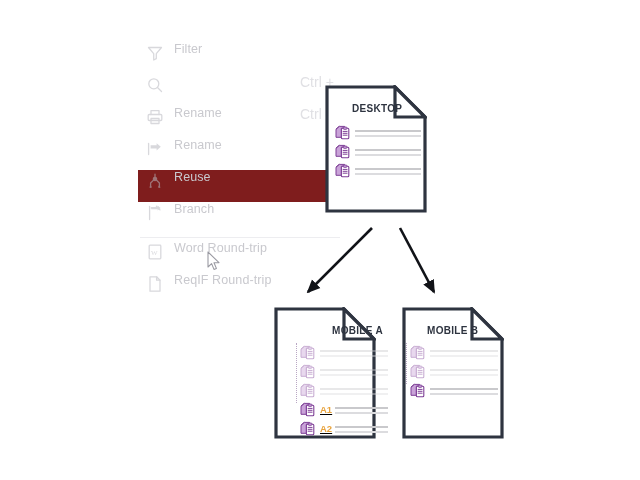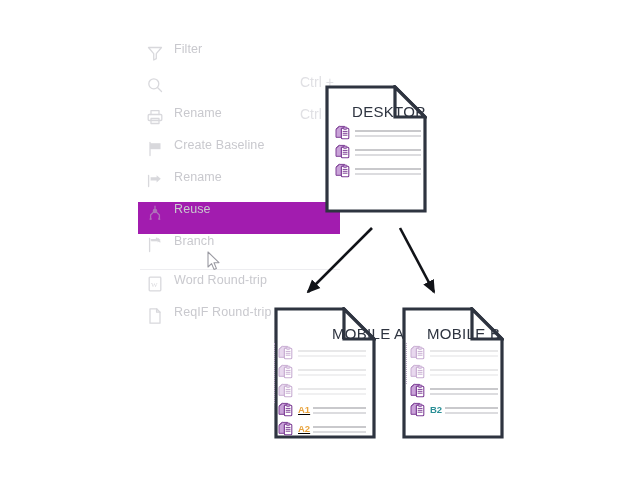--- a/index.html
+++ b/index.html
@@ -25,21 +25,21 @@
     background: #ffffff;
   }
   .menu-item {
     position: relative;
     height: 32px;
     display: flex;
     padding-left: 6px;
     box-sizing: border-box;
   }
   .menu-item.active {
-    background: #a21caf;
+    background: #7f1d1d;
   }
   .menu-icon {
     width: 22px;
     height: 22px;
     flex: 0 0 22px;
     display: flex;
     align-items: center;
     justify-content: center;
     margin-right: 8px;
     opacity: .55;
@@ -74,22 +74,22 @@
   }
 
   
   .doc {
     position: absolute;
   }
   .doc-svg { display: block; }
 
   .doc-title {
     position: absolute;
-    font-size: 15px;
-    font-weight: normal;
+    font-size: 10px;
+    font-weight: bold;
     color: #2e3440;
     letter-spacing: .3px;
     white-space: nowrap;
     padding-left: 15px;
   }
 
   .doc-rows {
     position: absolute;
   }
   .doc-row {
@@ -161,29 +161,20 @@
     <div class="menu-item">
       <span class="menu-icon">
         <svg width="18" height="18" viewBox="0 0 18 18" fill="none" stroke="#b9b9c0" stroke-width="1.3" stroke-linecap="round" stroke-linejoin="round">
           <path d="M5 6.5V2.6h8v3.9"></path>
           <rect x="2.2" y="6.5" width="13.6" height="6" rx="1"></rect>
           <rect x="5" y="10.5" width="8" height="5"></rect>
         </svg>
       </span>
       <span class="menu-label">Rename</span>
       <span class="menu-shortcut">Ctrl +</span>
-    </div>
-    <div class="menu-item">
-      <span class="menu-icon">
-        <svg width="18" height="18" viewBox="0 0 18 18" fill="none" stroke="#b9b9c0" stroke-width="1.3" stroke-linecap="round" stroke-linejoin="round">
-          <path d="M4 2.4v13.2"></path>
-          <path d="M4 3.2h10.5v6H4z" fill="#b9b9c0" stroke="none"></path>
-        </svg>
-      </span>
-      <span class="menu-label">Create Baseline</span>
     </div>
     <div class="menu-item">
       <span class="menu-icon">
         <svg width="18" height="18" viewBox="0 0 18 18" fill="none" stroke="#b9b9c0" stroke-width="1.3" stroke-linecap="round" stroke-linejoin="round">
           <path d="M2.6 3.4v11.2"></path>
           <path d="M4.6 5.2h6v-2l4.2 3.6-4.2 3.6v-2h-6z" fill="#b9b9c0" stroke="none"></path>
         </svg>
       </span>
       <span class="menu-label">Rename</span>
     </div>
@@ -282,21 +273,21 @@
         </span>
       </div>
     </div>
   </div>
 <div class="doc" id="doc-mobile-a" style="left:274px; top:307px;">
     <svg class="doc-svg" width="102" height="132" viewBox="0 0 102 132">
       <path d="M2 2 H70 L100 32 V130 H2 Z" fill="#ffffff" stroke="#2e3440" stroke-width="3.2" stroke-linejoin="miter"></path>
       <path d="M70 2 L100 32 H70 Z" fill="#ffffff" stroke="#2e3440" stroke-width="3.2" stroke-linejoin="miter"></path>
     </svg>
     <div class="doc-title" style="left: 10px; top: 18px; margin-left: 33px;">MOBILE A</div>
-    <div class="doc-rows" style="left: 4px; top: 36px; width: 88px; text-decoration: underline;">
+    <div class="doc-rows" style="left: 26px; top: 36px; width: 88px; text-decoration: underline;">
       <div class="dotted-guide" style="left: -4px; top: 0px; height: 60px;"></div>
       <div class="doc-row faded">
         <span class="row-icon">
           <svg width="17" height="16" viewBox="0 0 17 16">
             <path d="M1 4.2 L4.2 1.4 L9.6 1.4 L9.6 3.2 L6.4 3.2 L6.4 12.3 L1 12.3 Z" fill="#c9a3d8" stroke="#7e3f96" stroke-width="1" stroke-linejoin="round"></path>
             <path d="M1 4.2 L4.2 1.4" stroke="#7e3f96" stroke-width="1"></path>
             <rect x="6.4" y="3.2" width="7.4" height="10.6" rx="1" fill="#ffffff" stroke="#7e3f96" stroke-width="1.1"></rect>
             <rect x="8.3" y="2.1" width="3.6" height="2.2" rx=".7" fill="#c9a3d8" stroke="#7e3f96" stroke-width=".9"></rect>
             <path d="M8.1 6.4h4M8.1 8.3h4M8.1 10.2h4" stroke="#7e3f96" stroke-width="1" stroke-linecap="round"></path>
           </svg>
@@ -416,36 +407,20 @@
             <rect x="6.4" y="3.2" width="7.4" height="10.6" rx="1" fill="#ffffff" stroke="#7e3f96" stroke-width="1.1"></rect>
             <rect x="8.3" y="2.1" width="3.6" height="2.2" rx=".7" fill="#c9a3d8" stroke="#7e3f96" stroke-width=".9"></rect>
             <path d="M8.1 6.4h4M8.1 8.3h4M8.1 10.2h4" stroke="#7e3f96" stroke-width="1" stroke-linecap="round"></path>
           </svg>
         </span>
         <span class="row-lines">
           <i class=""></i>
           <i class="thin"></i>
         </span>
       </div>
-      <div class="doc-row">
-        <span class="row-icon">
-          <svg width="17" height="16" viewBox="0 0 17 16">
-            <path d="M1 4.2 L4.2 1.4 L9.6 1.4 L9.6 3.2 L6.4 3.2 L6.4 12.3 L1 12.3 Z" fill="#c9a3d8" stroke="#7e3f96" stroke-width="1" stroke-linejoin="round"></path>
-            <path d="M1 4.2 L4.2 1.4" stroke="#7e3f96" stroke-width="1"></path>
-            <rect x="6.4" y="3.2" width="7.4" height="10.6" rx="1" fill="#ffffff" stroke="#7e3f96" stroke-width="1.1"></rect>
-            <rect x="8.3" y="2.1" width="3.6" height="2.2" rx=".7" fill="#c9a3d8" stroke="#7e3f96" stroke-width=".9"></rect>
-            <path d="M8.1 6.4h4M8.1 8.3h4M8.1 10.2h4" stroke="#7e3f96" stroke-width="1" stroke-linecap="round"></path>
-          </svg>
-        </span>
-        <span class="row-tag" style="color: rgb(42, 143, 150);">B2</span>
-        <span class="row-lines">
-          <i class=""></i>
-          <i class="thin"></i>
-        </span>
-      </div>
     </div>
   </div>
 
 <svg id="arrows" viewBox="0 0 640 480">
     <defs>
       <marker id="ah" viewBox="0 0 10 10" refX="8.6" refY="5" markerWidth="5.2" markerHeight="5.2" orient="auto-start-reverse">
         <path d="M0 0.6 L10 5 L0 9.4 Z" fill="#111318"></path>
       </marker>
     </defs>
     <line x1="372" y1="228" x2="308" y2="292" stroke="#111318" stroke-width="2.6" marker-end="url(#ah)"></line>

